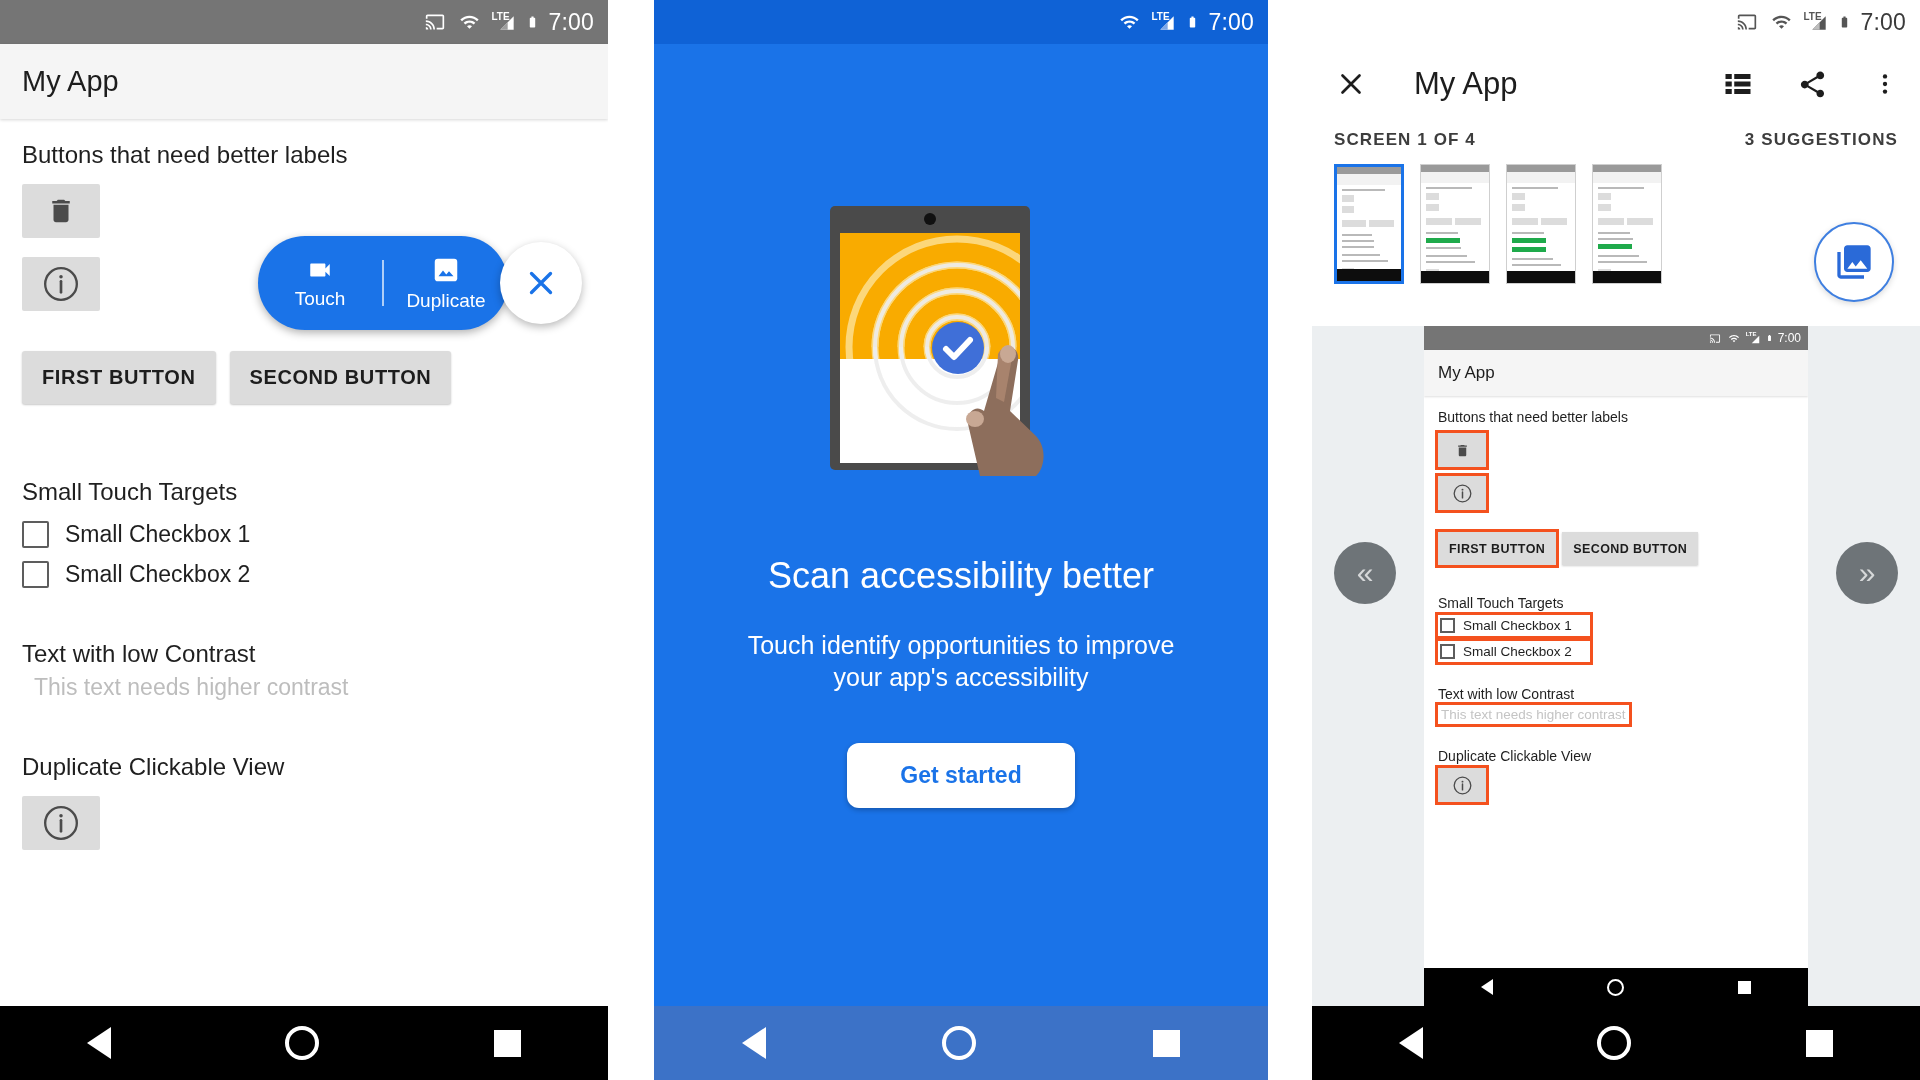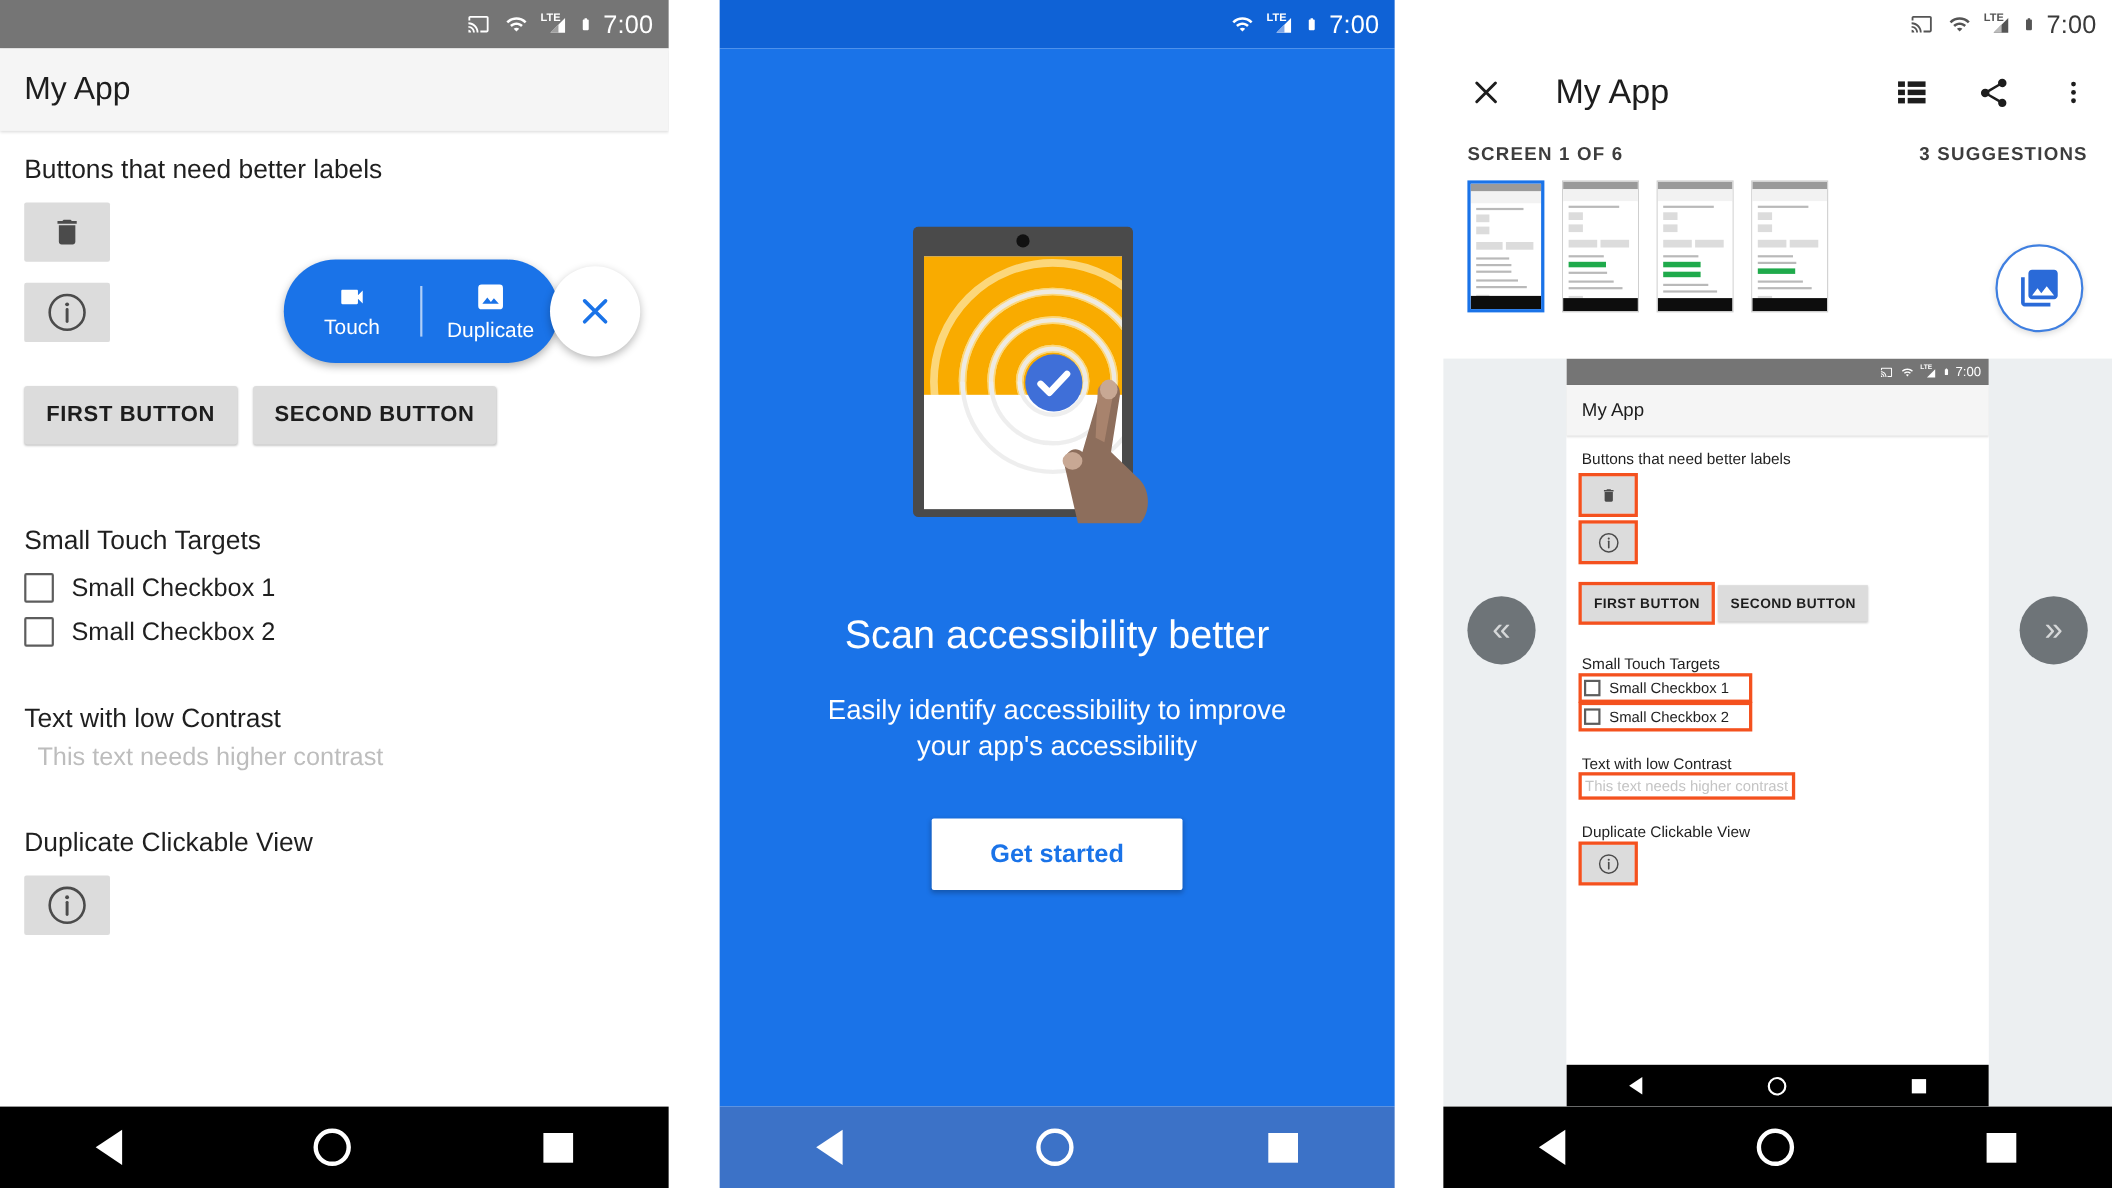--- a/index.html
+++ b/index.html
@@ -69,21 +69,21 @@
   .nav-rec { width:27px; height:27px; background:#ffffff; }
 
   
   .mid-body { position:absolute; top:44px; left:0; right:0; bottom:74px;
      background:#1a73e8; display:flex; flex-direction:column; align-items:center; }
   .illus { margin-top:162px; }
   .mid-h1 { color:#ffffff; font-size:36px; font-weight:400; margin-top:75px;
      text-align:center; }
   .mid-sub { color:#ffffff; font-size:25px; line-height:1.28; margin-top:32px;
      text-align:center; max-width:430px; }
-  .mid-cta { margin-top:50px; background:#ffffff; border-radius:2px;
+  .mid-cta { margin-top:50px; background:#ffffff; border-radius:12px;
      padding:19px 53px; color:#1a73e8; font-size:23px; font-weight:700;
      box-shadow:0 2px 5px rgba(0,0,0,0.25); }
   .mid-navbar { background:#3c72c7; }
 
   
   .r-appbar { height:80px; background:#ffffff; display:flex; align-items:center;
      padding:0 22px; gap:0; }
   .r-title { font-size:31px; color:#1d1d1d; margin-left:46px; }
   .r-actions { margin-left:auto; display:flex; align-items:center; gap:44px; }
   .r-meta { display:flex; justify-content:space-between; padding:0 22px;
@@ -307,21 +307,21 @@
             <path d="M116 143l8 8 16-17" fill="none" stroke="#fff" stroke-width="6" stroke-linecap="round" stroke-linejoin="round"></path>
           </g>
           <path d="M150 270 L138 218 C136 206 146 198 154 205 L170 150 C174 136 190 140 188 154 L180 205 L206 230 C218 243 214 263 206 270 Z" fill="#8d6e5c"></path>
           <path d="M168 148 C172 138 184 141 182 152 L174 196 L166 192 Z" fill="#a8836d"></path>
           <ellipse cx="178" cy="148" rx="8" ry="9" fill="#c8a894"></ellipse>
           <ellipse cx="145" cy="213" rx="9" ry="8" fill="#c8a894"></ellipse>
         </svg>
       </div>
 
       <div class="mid-h1">Scan accessibility better</div>
-      <div class="mid-sub">Easily identify accessibility to improve your app's accessibility</div>
+      <div class="mid-sub">Touch identify opportunities to improve your app's accessibility</div>
       <div class="mid-cta">Get started</div>
     </div>
 
     <div class="navbar mid-navbar">
       <span class="nav-back"></span>
       <span class="nav-home"></span>
       <span class="nav-rec"></span>
     </div>
   </div>
 
@@ -366,21 +366,21 @@
           </svg>
         <svg width="26" height="30" viewBox="0 0 24 24" fill="#1d1d1d">
             <circle cx="12" cy="5" r="2"></circle>
             <circle cx="12" cy="12" r="2"></circle>
             <circle cx="12" cy="19" r="2"></circle>
           </svg>
       </span>
     </div>
 
     <div class="r-meta">
-      <span>SCREEN 1 OF 6</span>
+      <span>SCREEN 1 OF 4</span>
       <span>3 SUGGESTIONS</span>
     </div>
 
     <div class="thumbs">
       <div class="thumb sel">
         <div class="t-sb"></div>
           <div class="t-ab"></div>
         <div class="t-body">
             <div class="t-line" style="width:80%"></div>
             <div class="t-chip" style="width:22%"></div>

